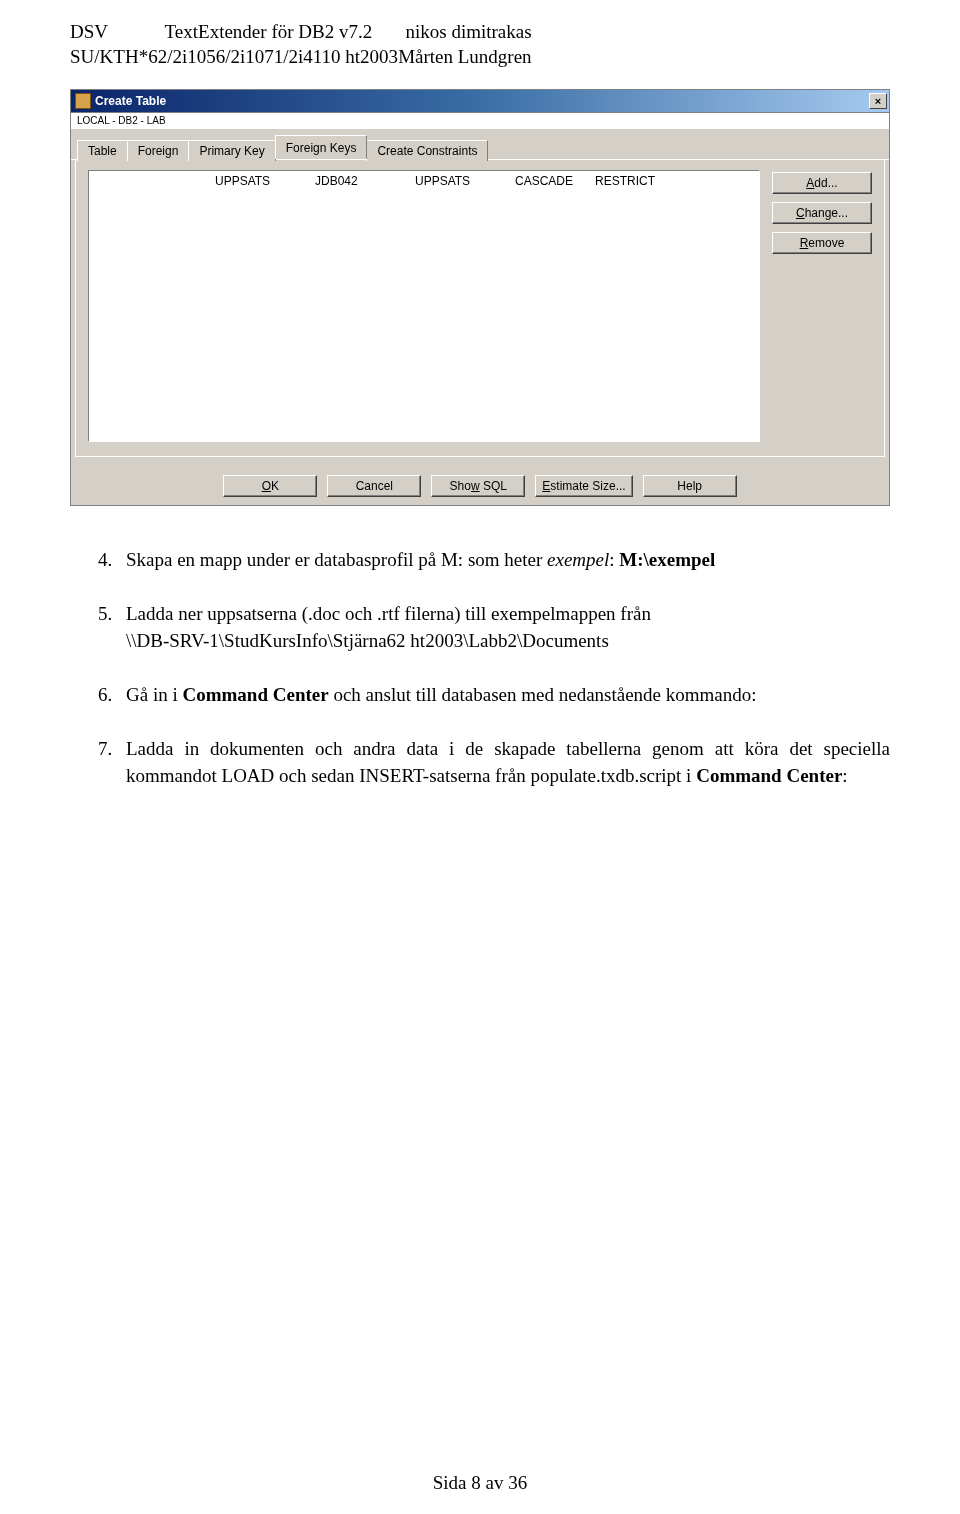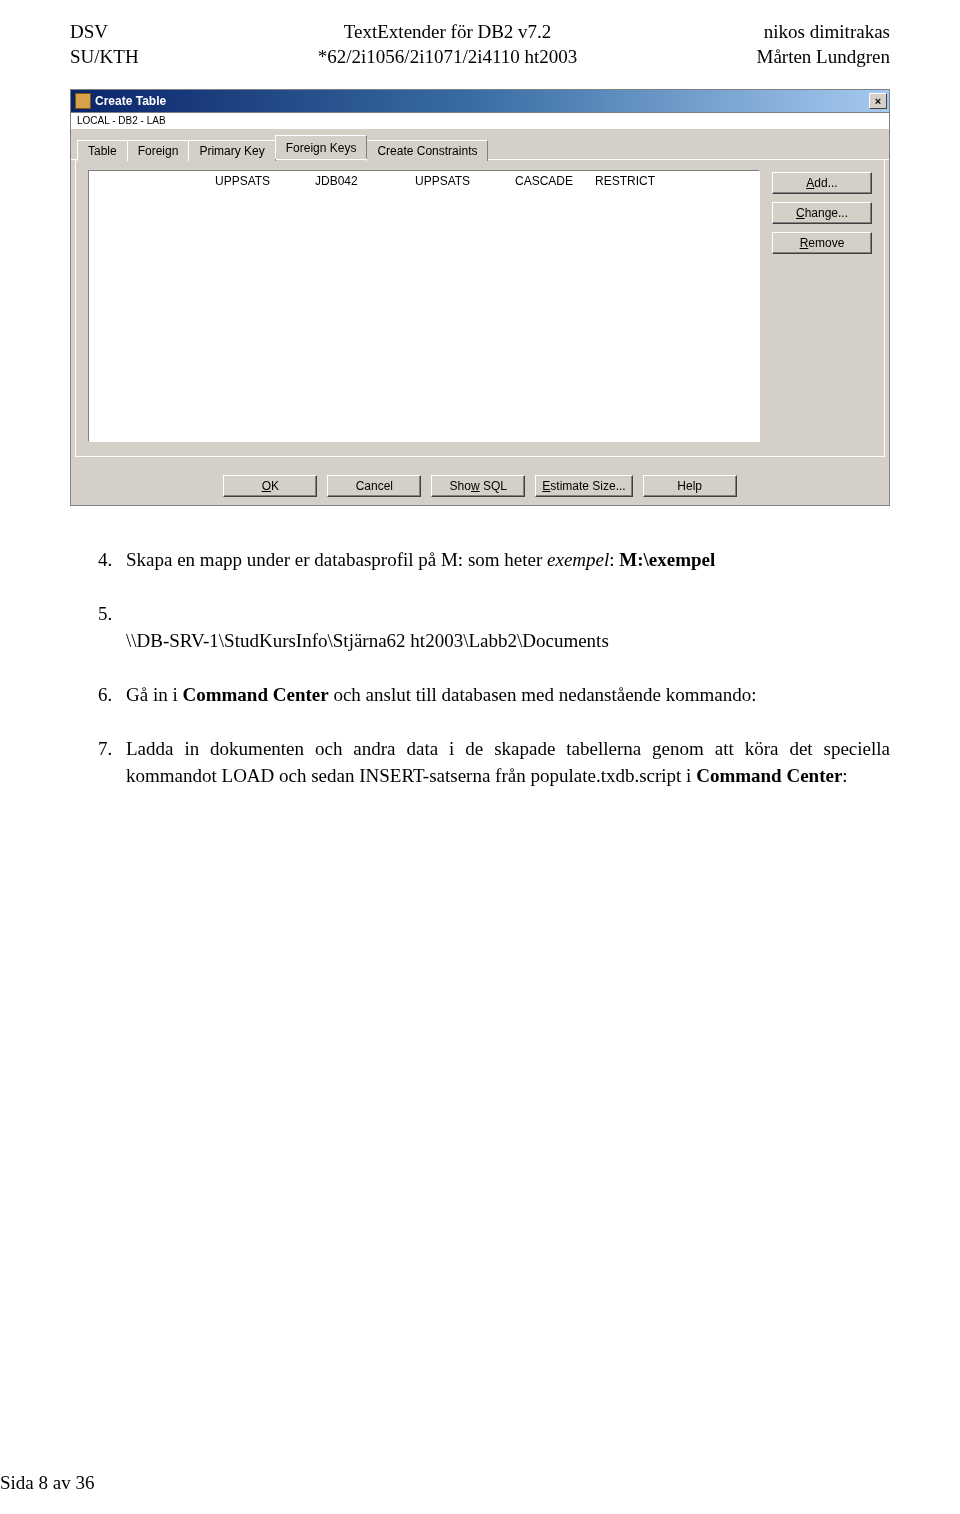--- a/index.html
+++ b/index.html
@@ -9,21 +9,20 @@
     background: #fff;
     color: #000;
     width: 960px;
   }
   .page {
     padding: 20px 70px 40px 70px;
     box-sizing: border-box;
   }
   .header {
     display: flex;
-    justify-content: space-between;
     font-size: 19px;
     line-height: 1.3;
     margin-bottom: 20px;
   }
   .header-col { white-space: pre; }
   .header-center { text-align: center; }
   .header-right { text-align: right; }
 
   
   .screenshot {
@@ -184,20 +183,21 @@
   .emph { font-style: italic; }
   .bold { font-weight: bold; }
   .code-line {
     font-style: italic;
     font-weight: bold;
     font-family: Arial, Helvetica, sans-serif;
     font-size:18px;
     margin: 18px 0 0 0;
   }
   .footer {
+    text-align:center;
     font-size:19px;
     position:absolute;
     left:0;right:0;
     bottom:20px;
   }
   .page-wrap { position:relative; height:1514px; box-sizing:border-box;}
   .mnemonic { text-decoration: underline; }
 </style>
 </head>
 <body>
@@ -259,21 +259,21 @@
   </div>
 </div>
 
 <div class="doc-list">
 
   <div class="doc-li">
     <span>Skapa en mapp under er databasprofil på M: som heter </span><span class="emph">exempel</span><span>: </span><span class="bold">M:\exempel</span>
   </div>
 
   <div class="doc-li">
-    <br>
+    <span>Ladda ner uppsatserna (.doc och .rtf filerna) till exempelmappen från </span><br>
     <span>\\DB-SRV-1\StudKursInfo\Stjärna62 ht2003\Labb2\Documents</span>
   </div>
 
   <div class="doc-li">
     <span>Gå in i </span><span class="bold">Command Center</span><span> och anslut till databasen med nedanstående kommando:</span>
   </div>
 
   <div class="doc-li">
     <span>Ladda in dokumenten och andra data i de skapade tabellerna genom att köra det speciella kommandot LOAD och sedan INSERT-satserna från populate.txdb.script i </span><span class="bold">Command Center</span><span>:</span>
   </div>

